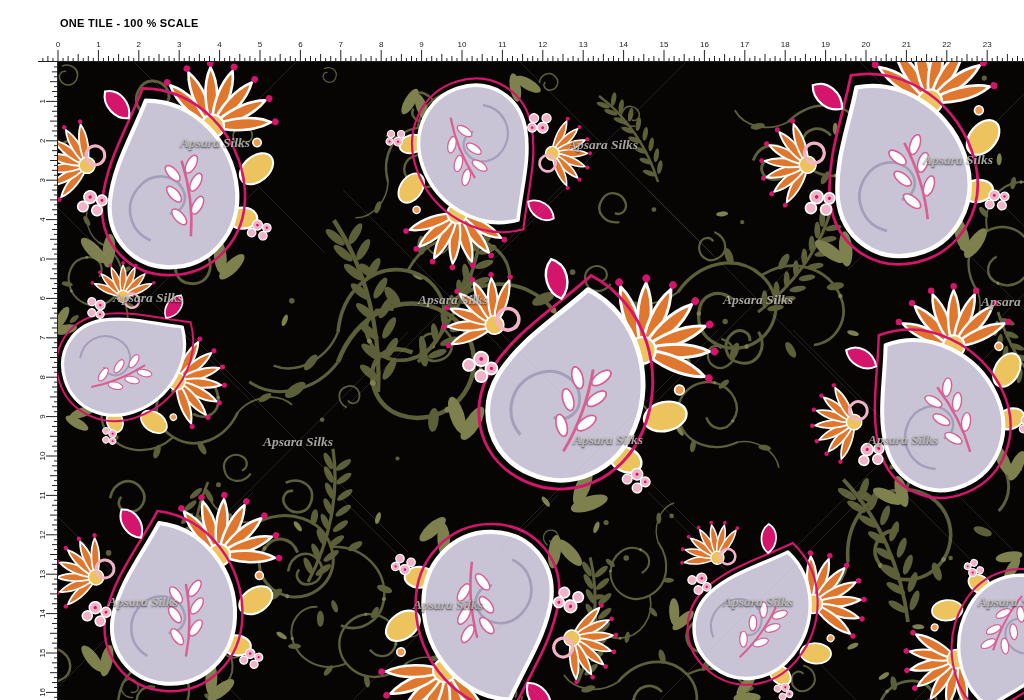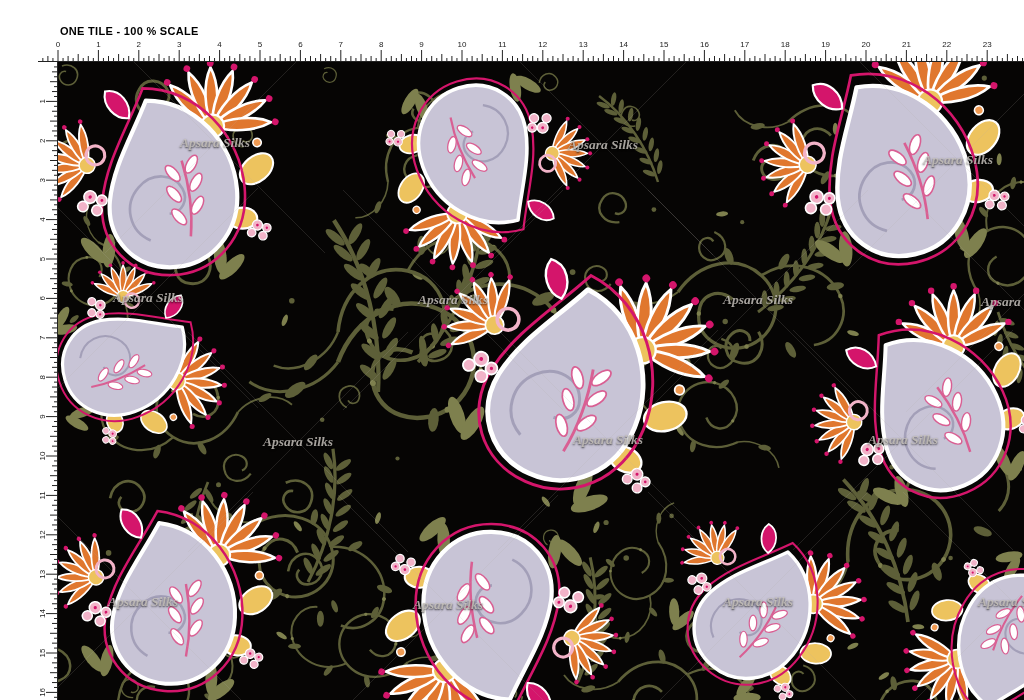--- a/index.html
+++ b/index.html
@@ -1,19 +1,19 @@
 <!DOCTYPE html>
 <html><head>
 <meta charset="utf-8">
 <style>
   html,body{margin:0;padding:0;}
   body{background:#9a9a9a;}
   .page{position:relative;width:1024px;height:700px;overflow:hidden;background:#ffffff;
         font-family:"Liberation Sans",sans-serif;}
-  .topbar{position:absolute;left:0;top:12px;width:1024px;height:38px;background:#ffffff;}
+  .topbar{position:absolute;left:0;top:4px;width:1024px;height:38px;background:#ffffff;}
   .title{position:absolute;left:60px;top:13px;font-size:11px;font-weight:bold;color:#000;
          letter-spacing:.3px;}
   .leftcol{position:absolute;left:0;top:38px;width:38px;height:662px;background:#ffffff;}
   .hruler{position:absolute;left:38px;top:38px;width:986px;height:24px;background:#ffffff;}
   .vruler{position:absolute;left:38px;top:62px;width:20px;height:638px;background:#ffffff;}
   .canvas{position:absolute;left:58px;top:62px;width:792px;height:638px;background:#060504;}
   .canvas svg{display:block;}
   .wmlayer{position:absolute;left:0;top:0;width:966px;height:638px;overflow:hidden;}
   .wm{position:absolute;transform:translate(-50%,-50%);
       font-family:"Liberation Serif",serif;font-style:italic;font-weight:600;font-size:13.5px;

